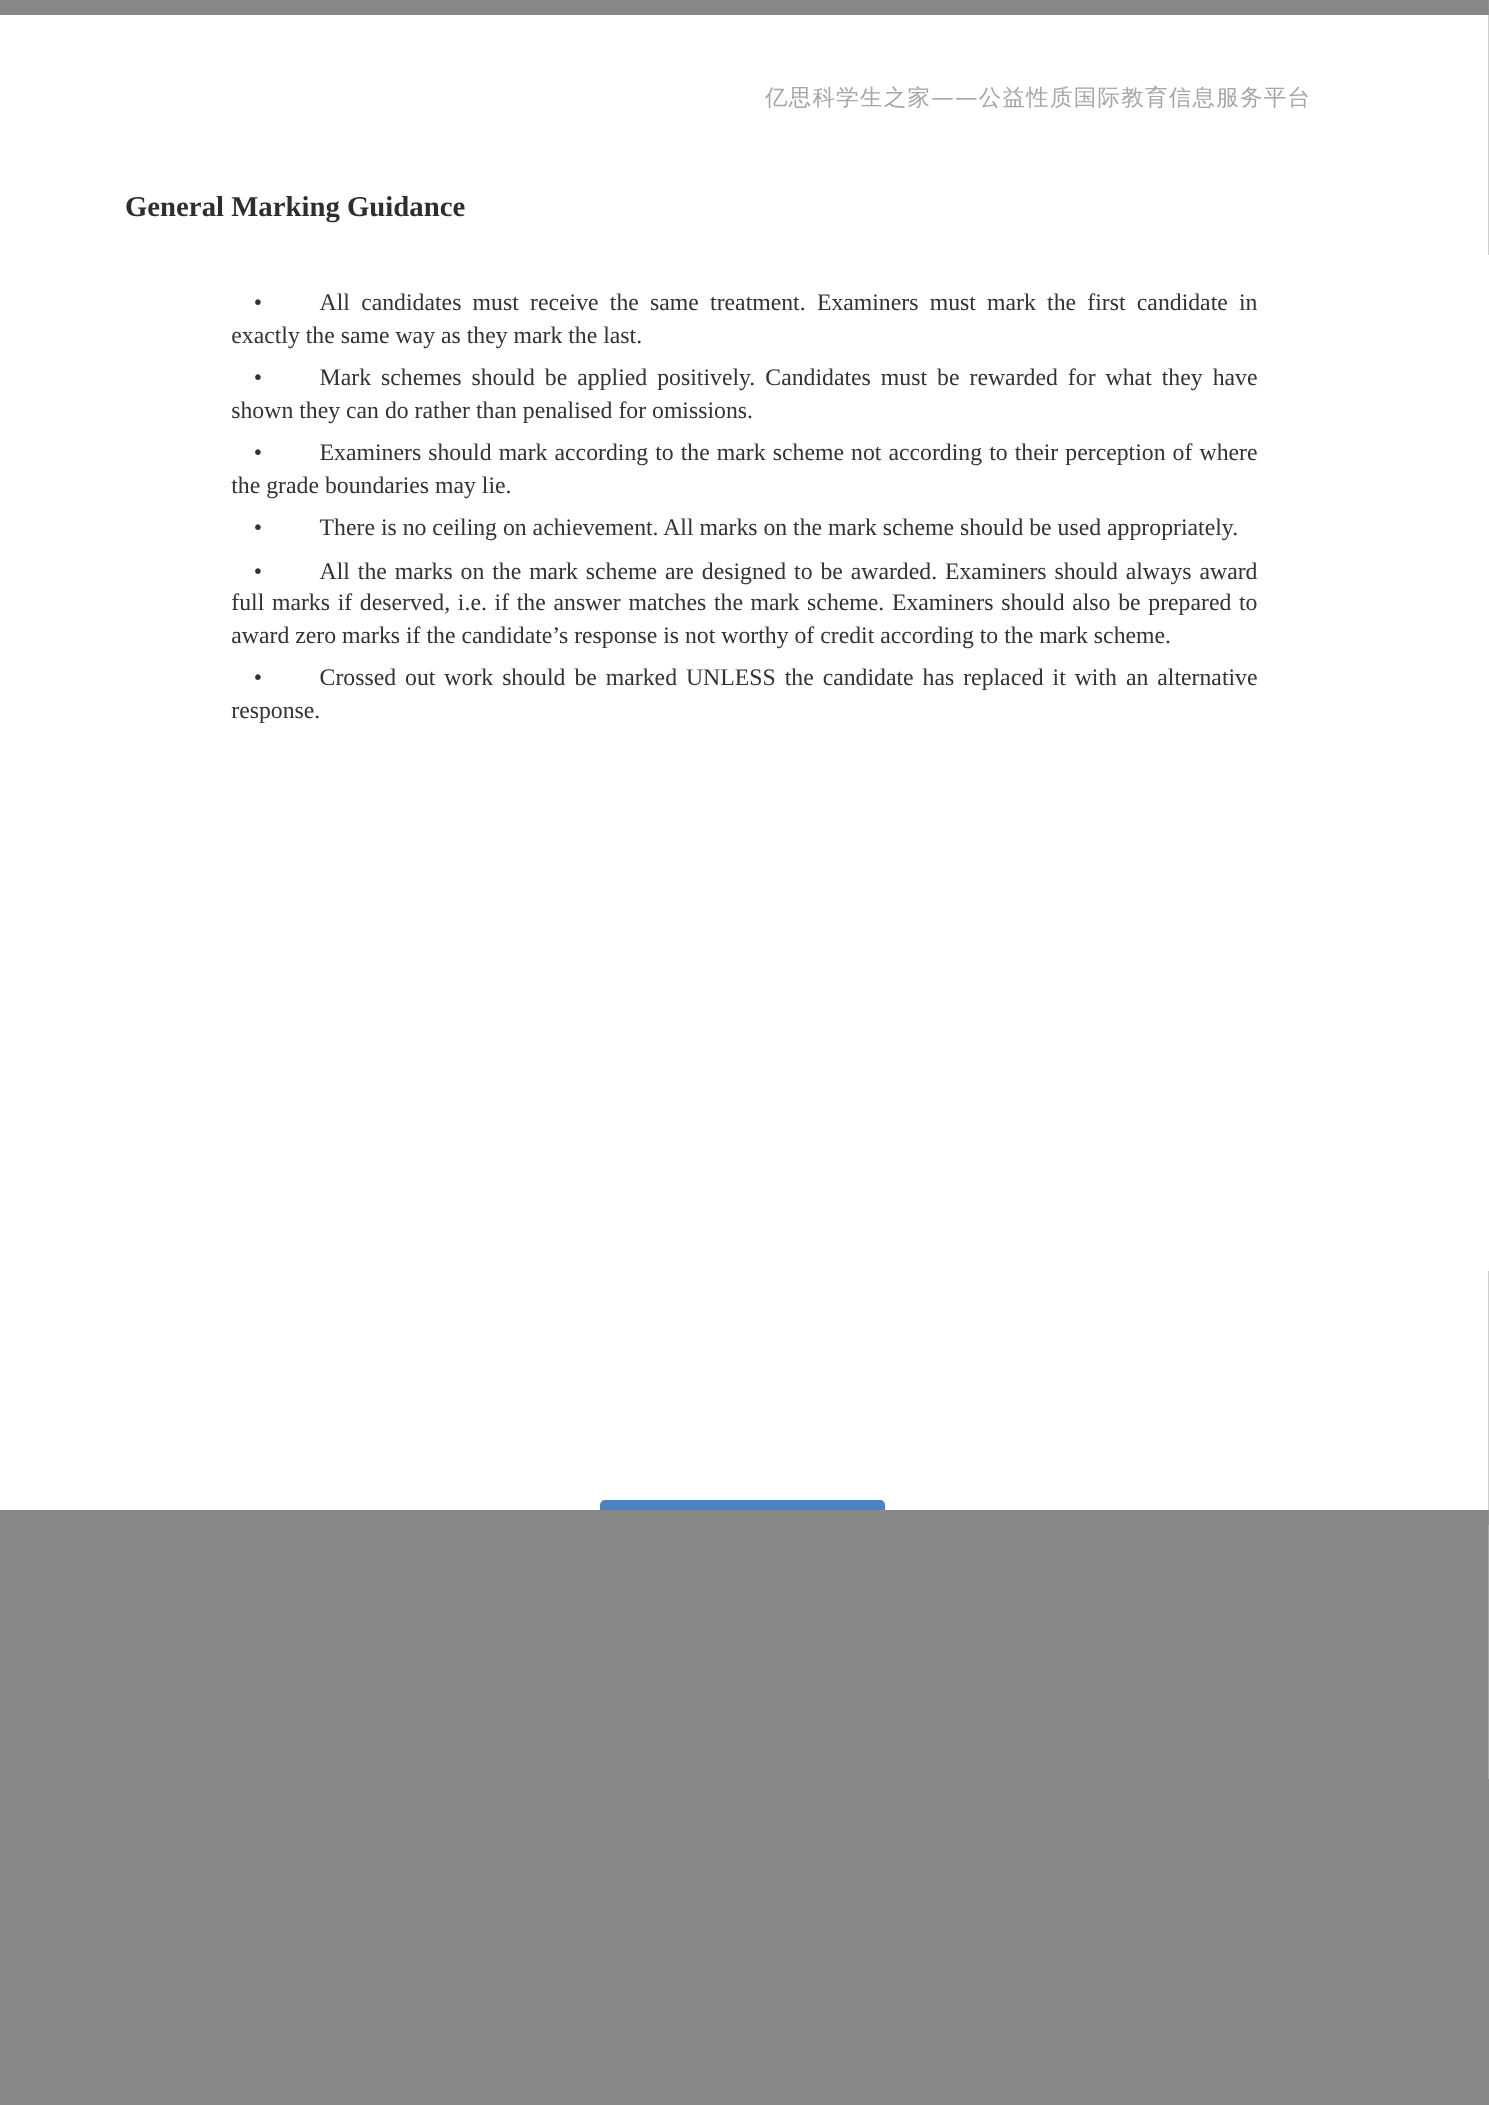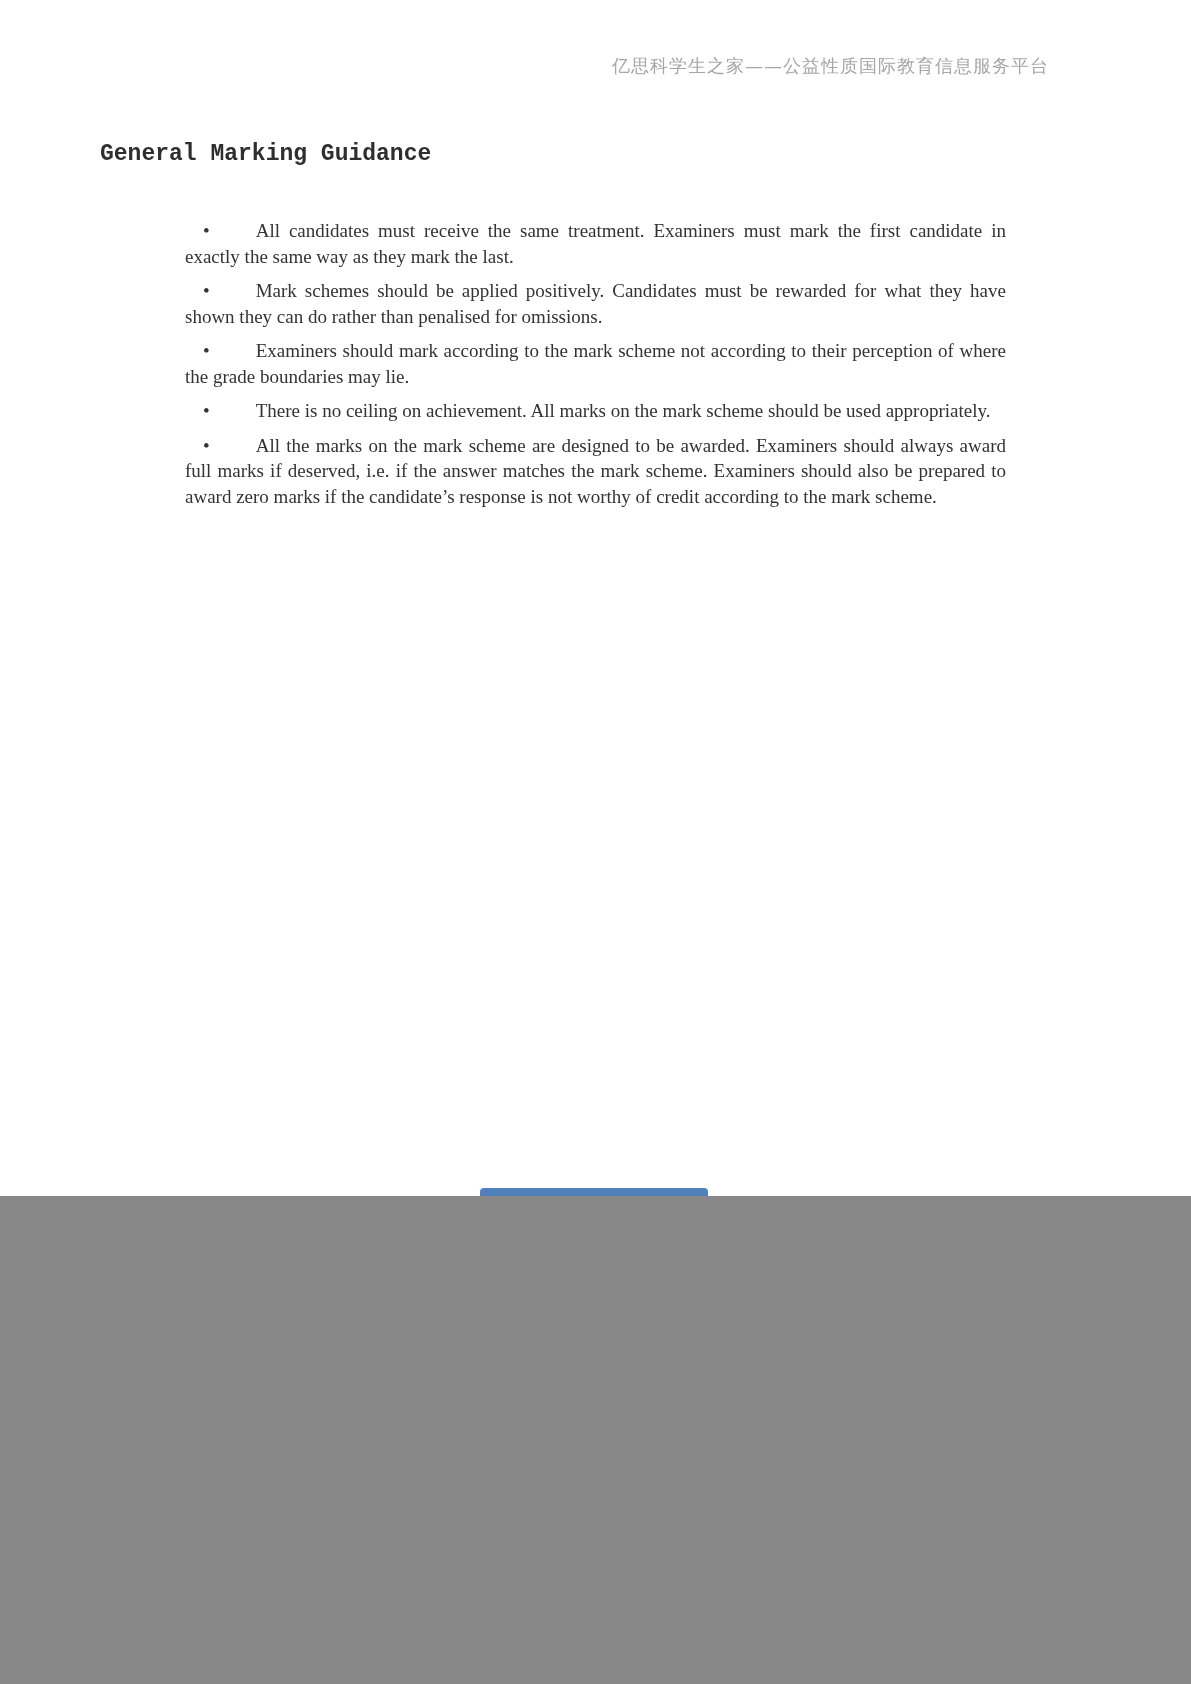--- a/index.html
+++ b/index.html
@@ -1,21 +1,21 @@
 <!DOCTYPE html>
 <html><head>
 <meta charset="utf-8">
 <style>
   * { margin: 0; padding: 0; box-sizing: border-box; }
   html, body { background: #888; }
   .page {
     position: relative;
     width: 1191px;
     height: 1196px;
-    margin: 0 auto;
+    margin: 12px auto;
     background: #ffffff;
     overflow: hidden;
     font-family: "DejaVu Sans", sans-serif;
   }
   .header-cn {
     position: absolute;
     top: 54px;
     right: 142px;
     font-size: 18px;
     color: #a6a6a6;
@@ -23,21 +23,21 @@
     letter-spacing: 1px;
     white-space: nowrap;
   }
   .doc-title {
     position: absolute;
     top: 141px;
     left: 100px;
     font-size: 23px;
     font-weight: bold;
     color: #2e2e2e;
-    font-family: Liberation Mono, monospace;
+    font-family: Liberation Serif, serif;
   }
   .content {
     position: absolute;
     top: 218px;
     left: 185px;
     width: 821px;
     color: #333333;
     font-size: 19px;
     line-height: 25.5px;
     font-family: Liberation Serif, serif;
@@ -89,20 +89,21 @@
     <p class="bullet-para"><span class="bullet-marker">•</span><span class="tab-gap"></span><span>Mark schemes should be applied positively. Candidates must be rewarded for what they have shown they can do rather than penalised for omissions.</span></p>
 
     <p class="bullet-para"><span class="bullet-marker">•</span><span class="tab-gap"></span><span>Examiners should mark according to the mark scheme not according to their perception of where the grade boundaries may lie.</span></p>
 
     <p class="bullet-para"><span class="bullet-marker">•</span><span class="tab-gap"></span><span>There is no ceiling on achievement. All marks on the mark scheme should be used appropriately.</span></p>
 
     <p class="bullet-para"><span class="bullet-marker">•</span><span class="tab-gap"></span><span>All the marks on the mark scheme are designed to be awarded. Examiners should always award full marks if deserved, i.e. if the answer matches the mark scheme.  Examiners should also be prepared to award zero marks if the candidate’s response is not worthy of credit according to the mark scheme.</span></p>
 
 
 
+    <p class="bullet-para"><span class="bullet-marker">•</span><span class="tab-gap"></span><span>Crossed out work should be marked UNLESS the candidate has replaced it with an alternative response.</span></p>
 
   </div>
 
   <div class="footer-mark">eskedu. con</div>
 
   <div class="bottom-bar" style="background: rgb(79, 129, 189);"></div>
 
 </div>
 
 </body></html>

